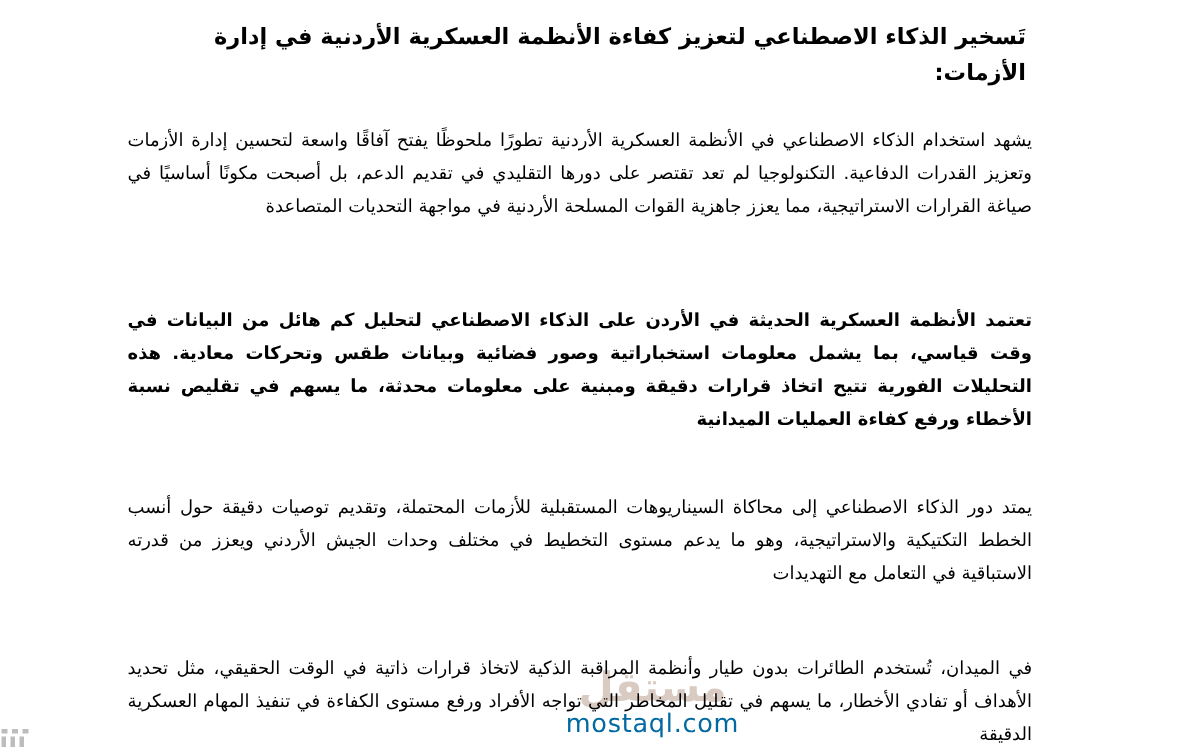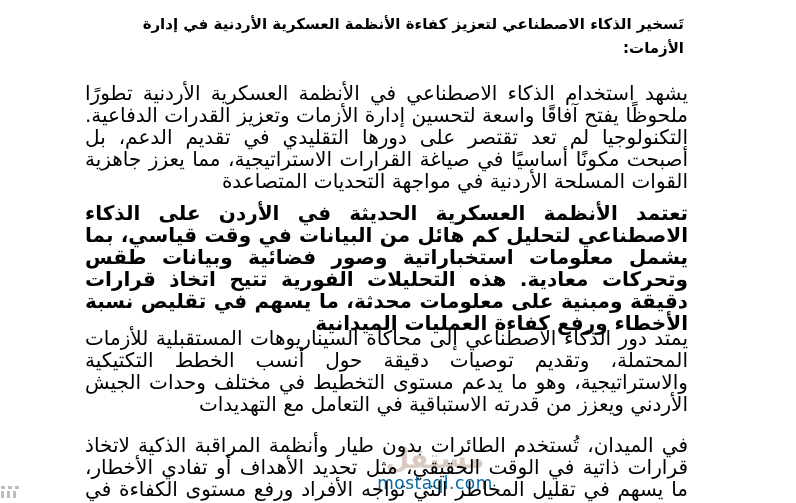--- a/index.html
+++ b/index.html
@@ -63,21 +63,21 @@
     direction: rtl;
   }
   .para {
     position: absolute;
     right: 108px;
     width: 603px;
     margin: 0;
     z-index: 1;
     font-family: "DejaVu Sans", sans-serif;
     font-weight: normal;
-    font-size: 20px;
+    font-size: 12px;
     line-height: 22px;
     color: #000000;
     direction: rtl;
     text-align: justify;
     text-align-last: right;
   }
   .para-1 { top: 82px; }
   .para-2 { top: 202px; font-weight: bold; }
   .para-3 { top: 327px; }
   .para-4 { top: 434px; }

